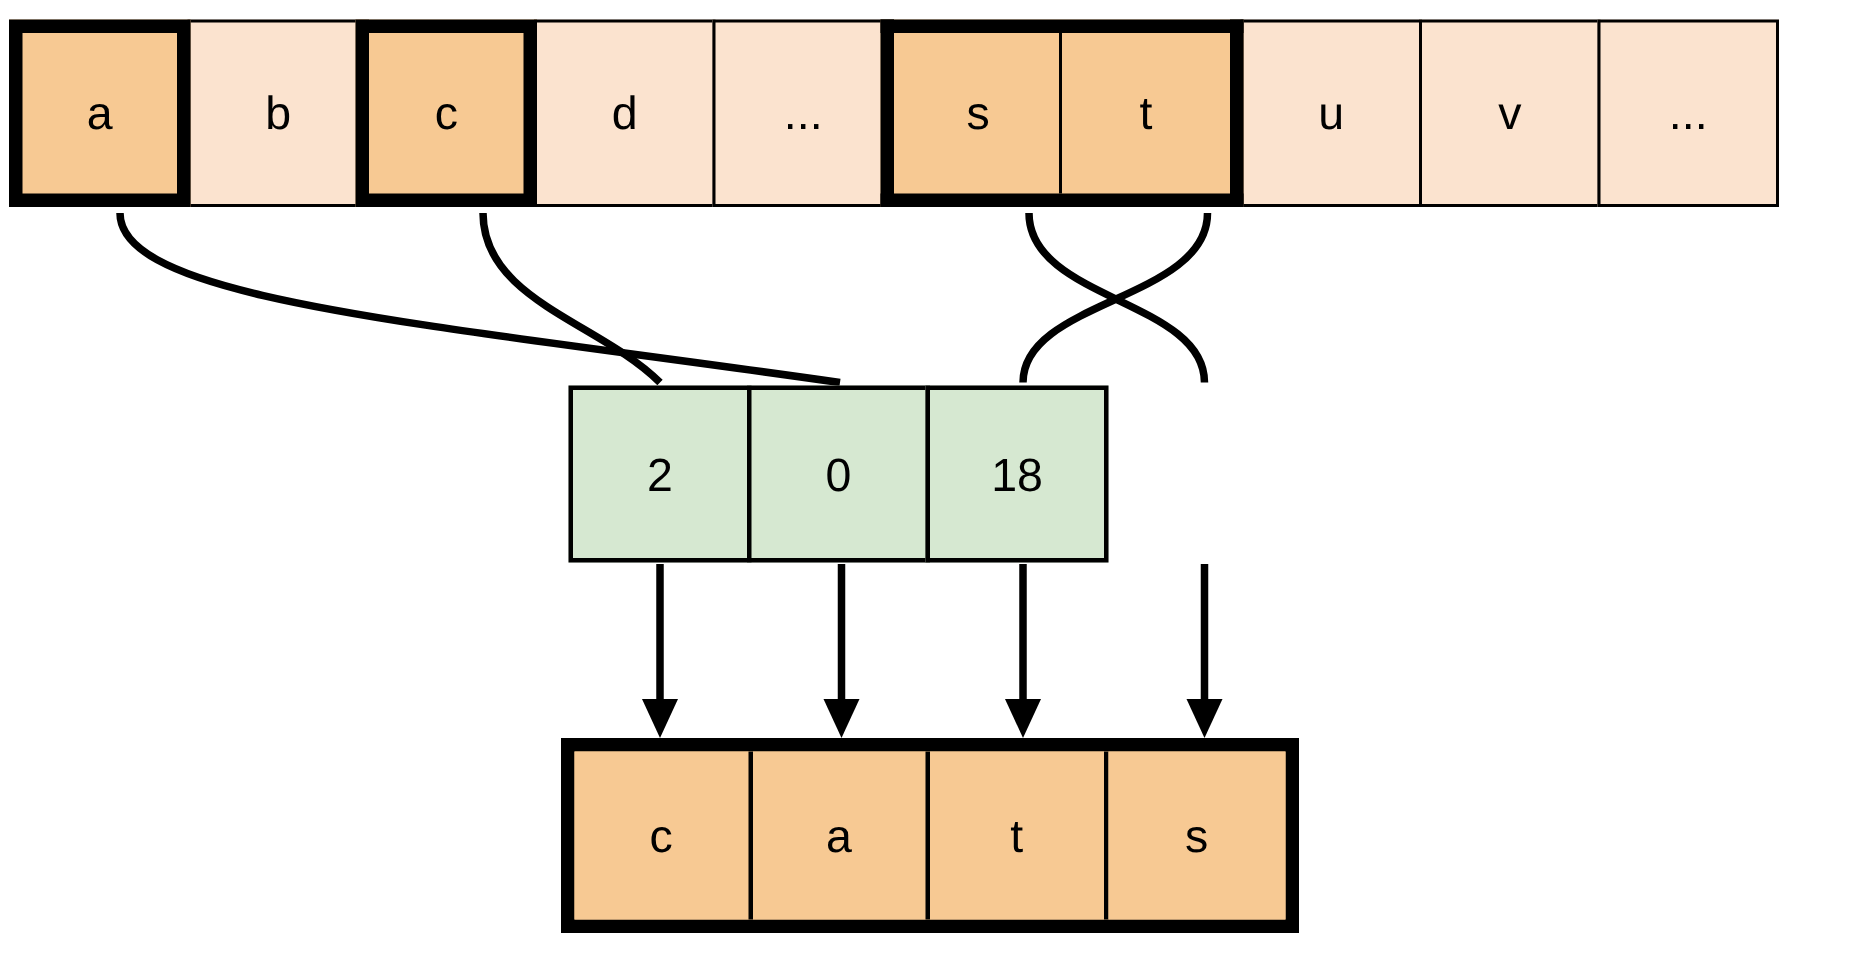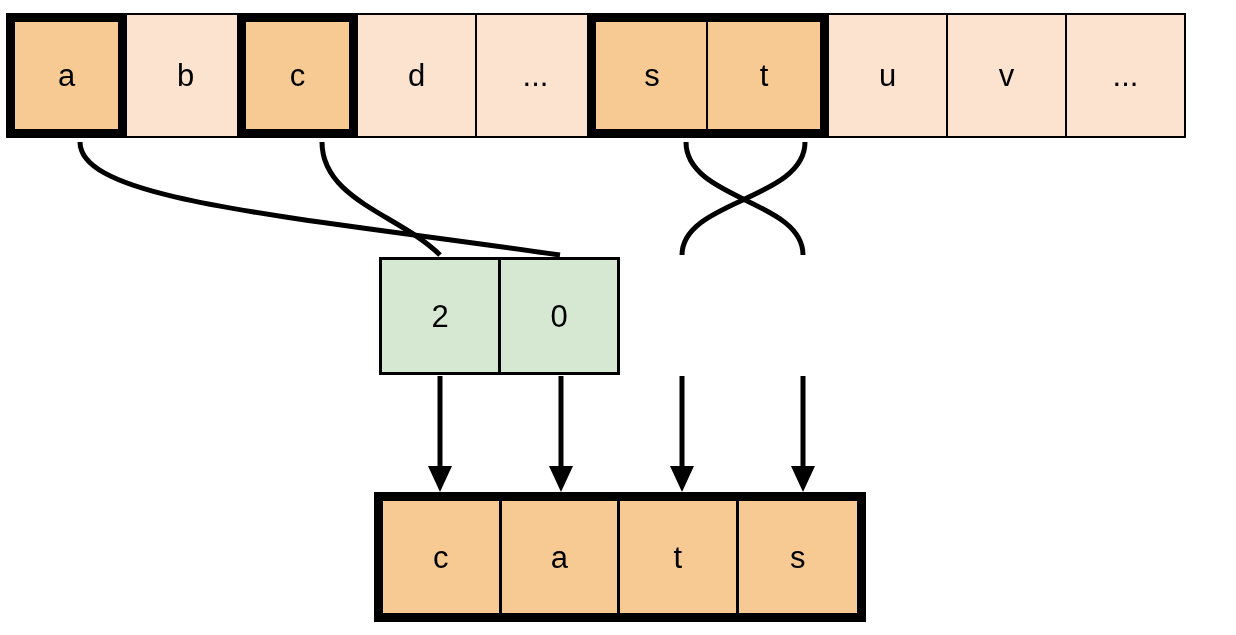--- a/index.html
+++ b/index.html
@@ -200,20 +200,23 @@
     </div>
   </div>
 
   <div class="row" id="index-row">
     <div class="cell">
       <span>2</span>
     </div>
     <div class="cell">
       <span>0</span>
     </div>
+    <div class="cell">
+      <span>18</span>
+    </div>
   </div>
 
   <div class="row" id="result-row">
     <div class="cell">
       <span>c</span>
     </div>
     <div class="cell">
       <span>a</span>
     </div>
     <div class="cell">

